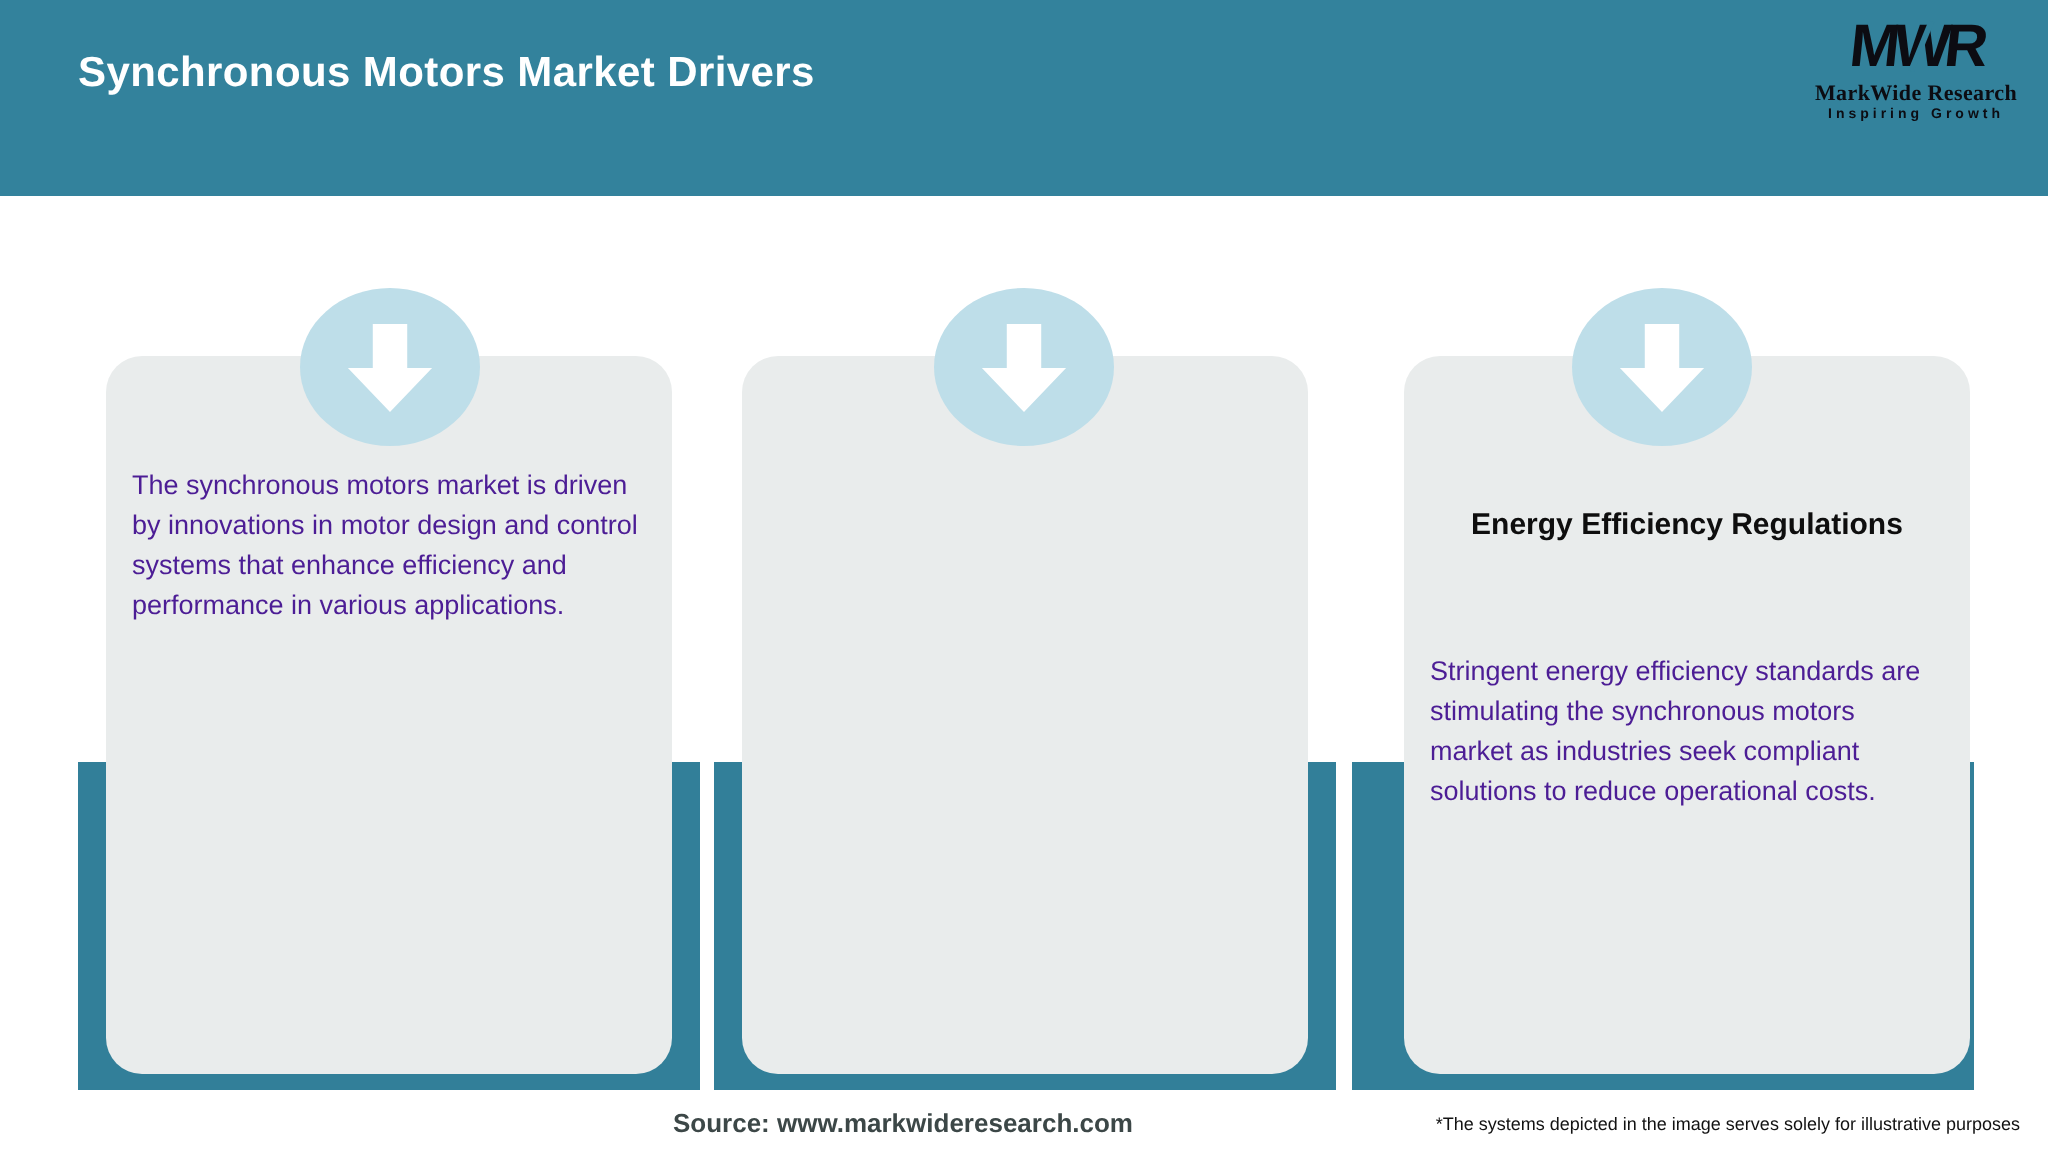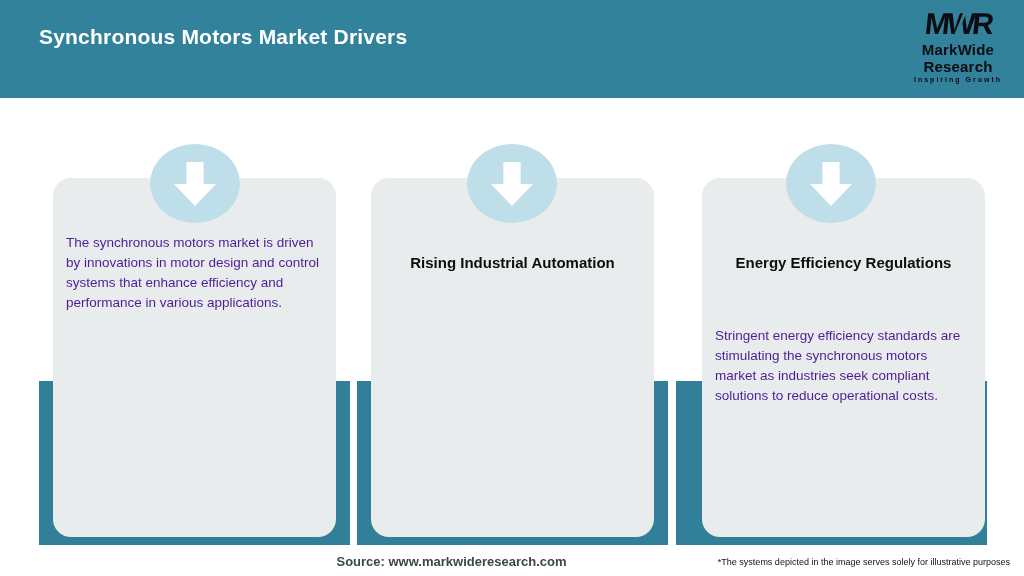--- a/index.html
+++ b/index.html
@@ -12,21 +12,21 @@
   .header { position:absolute; left:0; top:0; width:1024px; height:98px;
             background:var(--header-teal,#33829C); }
   .page-title { position:absolute; left:39px; top:25px; color:#ffffff;
                 font-size:21px; font-weight:700; letter-spacing:.2px; }
 
   .logo { position:absolute; top:9px; right:8px; width:116px; text-align:center; color:#0c0c12; }
   .logo-monogram { display:inline-block; position:relative; font-size:30px; font-weight:800;
                    letter-spacing:-3px; line-height:1; transform:skewX(-6deg); }
   .logo-slash { position:absolute; left:52%; top:1px; width:2.5px; height:26px;
                 background:var(--header-teal,#33829C); transform:rotate(17deg); }
-  .logo-name { font-size:15px; font-weight:700; margin-top:2px; letter-spacing:.2px; }
+  .logo-name { font-size:11px; font-weight:700; margin-top:2px; letter-spacing:.2px;font-family:Liberation Serif, serif; }
   .logo-tagline { font-size:7px; font-weight:700; letter-spacing:2px; margin-top:1px; }
 
   
   .band { position:absolute; top:381px; height:164px; width:311px;
           background:var(--band-teal,#327F99); }
   .band-1 { left:39px; } .band-2 { left:357px; } .band-3 { left:676px; }
 
   .card { position:absolute; top:178px; width:283px; height:359px;
           background:var(--card-bg,#E9ECEC); border-radius:18px; }
   .card-1 { left:53px; } .card-2 { left:371px; } .card-3 { left:690px;margin-left:12px; }
@@ -67,21 +67,20 @@
 
   <div class="band band-1"></div>
   <div class="band band-2"></div>
   <div class="band band-3"></div>
 
   <div class="card card-1">
     <p class="card-body">The synchronous motors market is driven by innovations in motor design and control systems that enhance efficiency and performance in various applications.</p>
   </div>
 
   <div class="card card-2">
-    <h2 class="card-title">Rising Industrial Automation</h2>
   </div>
 
   <div class="card card-3">
     <h2 class="card-title">Energy Efficiency Regulations</h2>
     <p class="card-body">Stringent energy efficiency standards are stimulating the synchronous motors market as industries seek compliant solutions to reduce operational costs.</p>
   </div>
 
   <div class="circle circle-1">
     <svg class="arrow-svg" viewBox="0 0 46 52" xmlns="http://www.w3.org/2000/svg">
       <path d="M14 3 H32 V26 H45 L23 49 L1 26 H14 Z" fill="#ffffff"></path>

